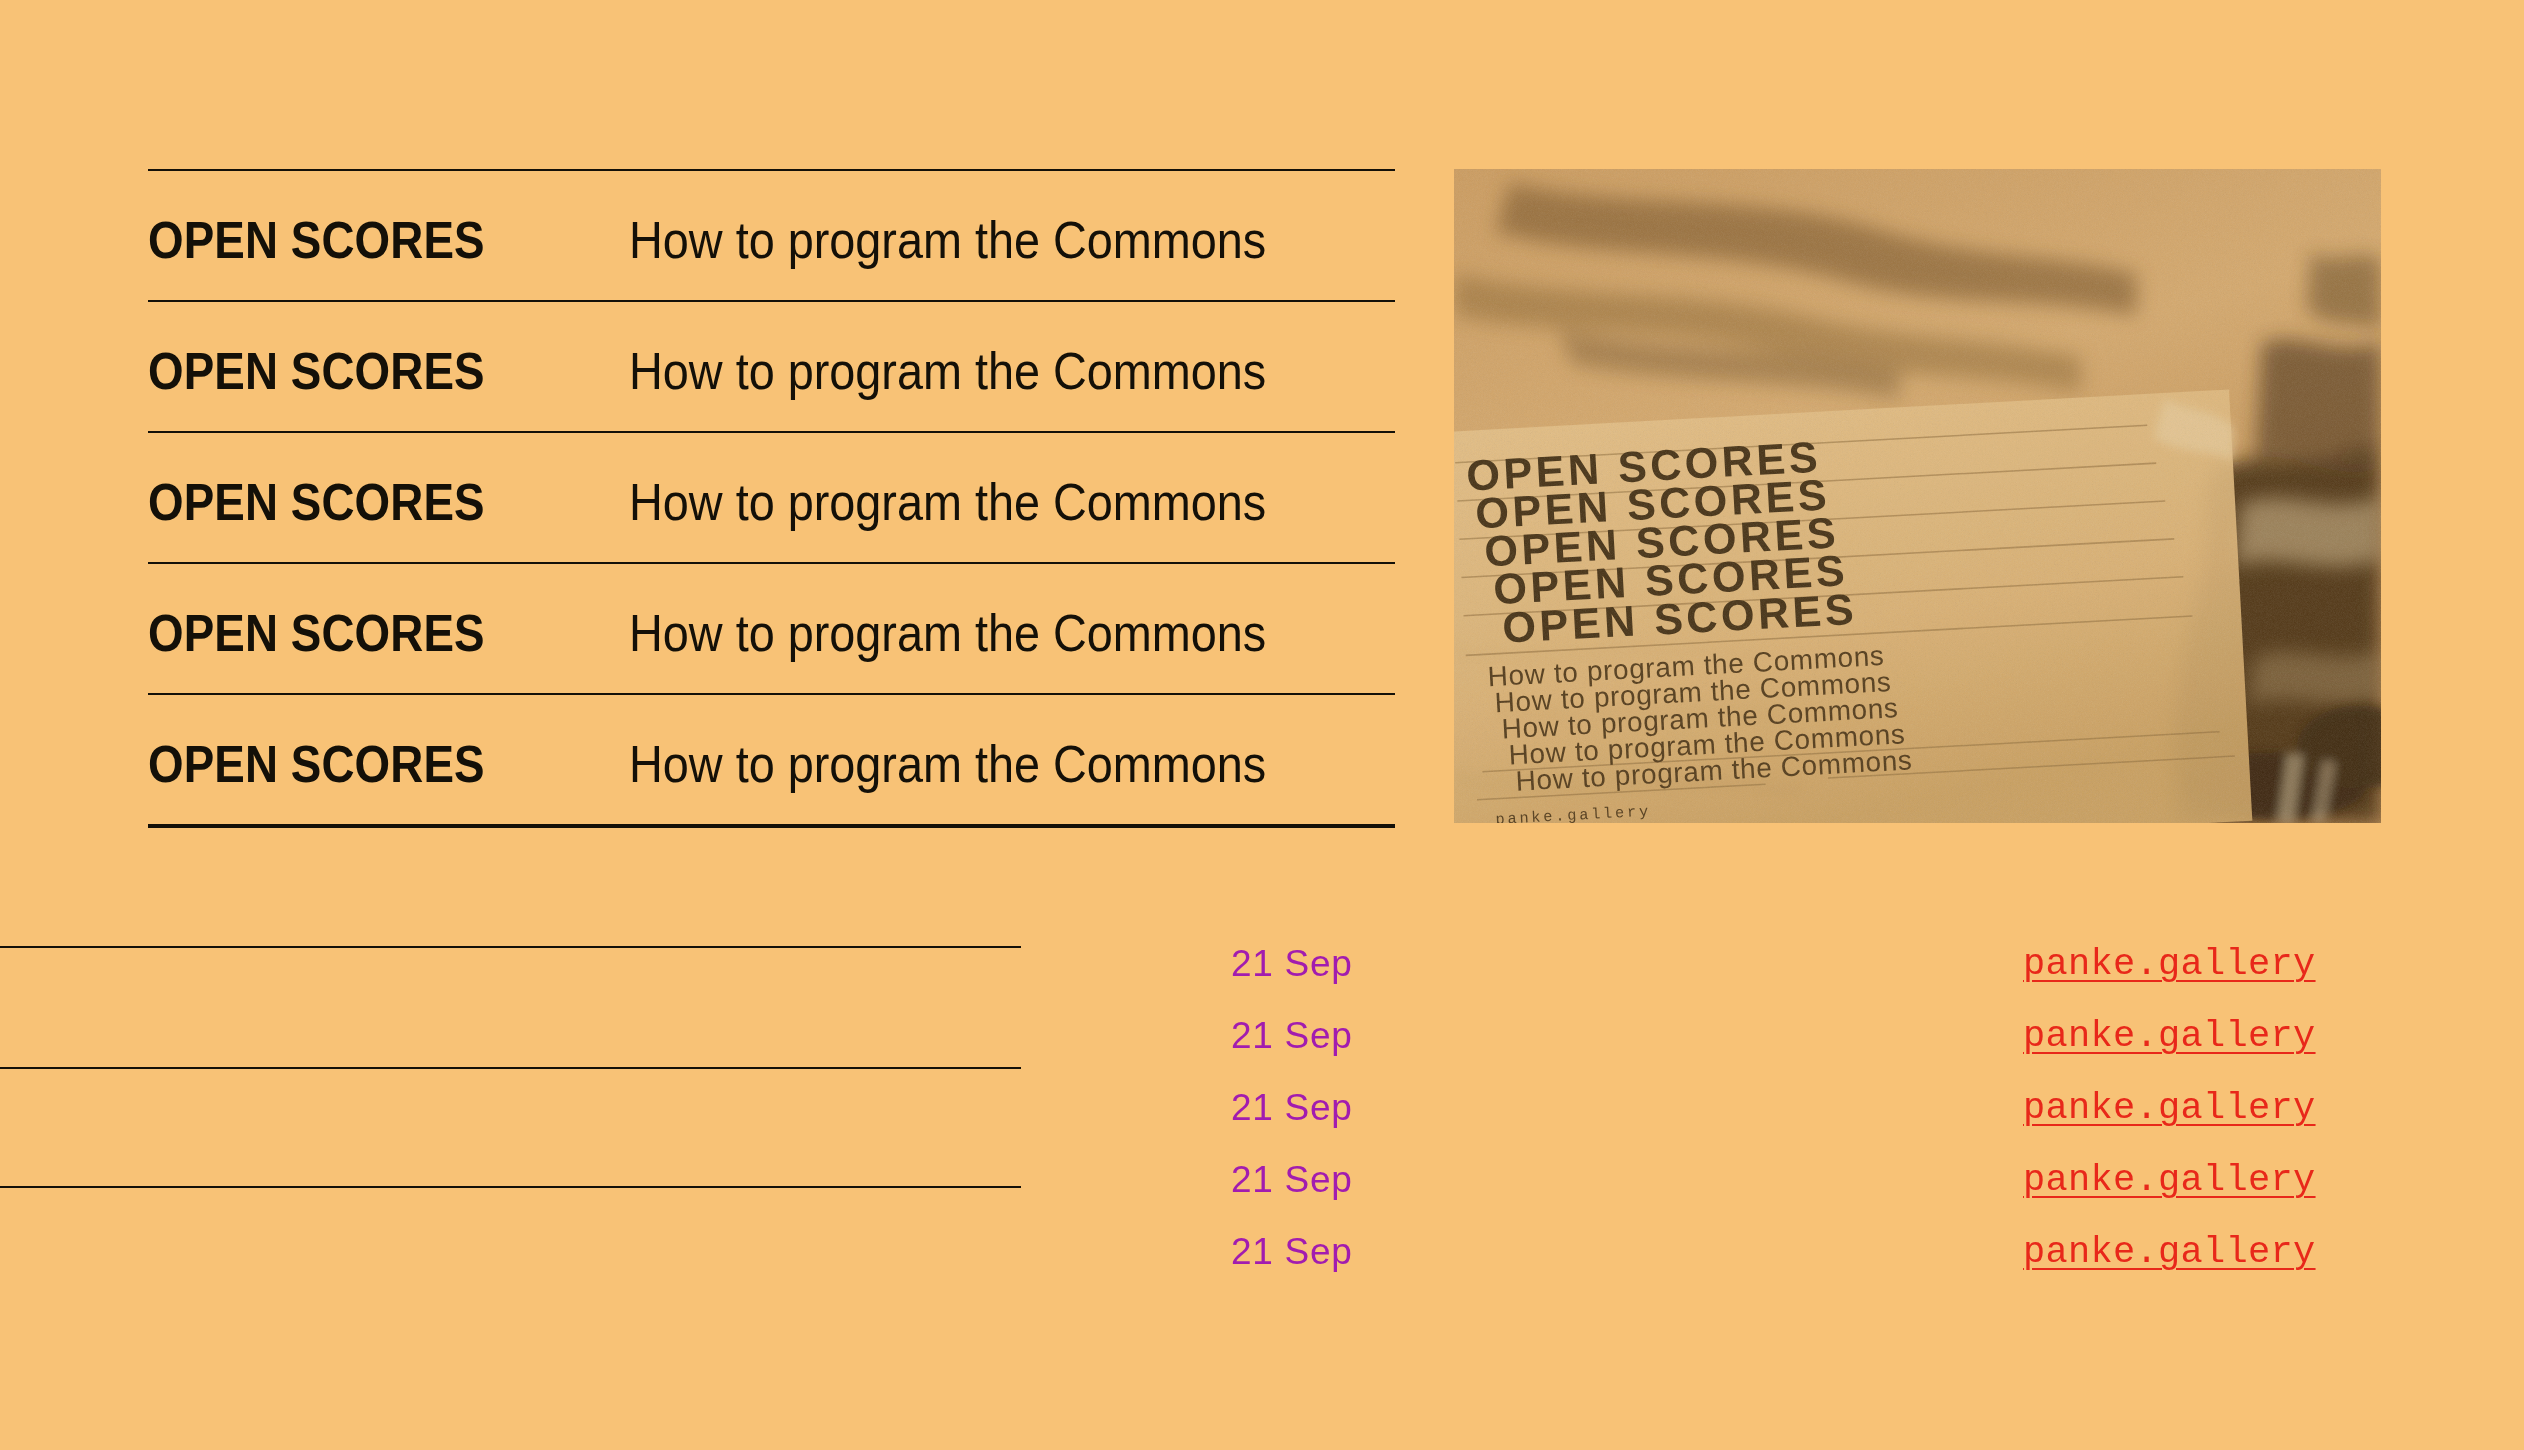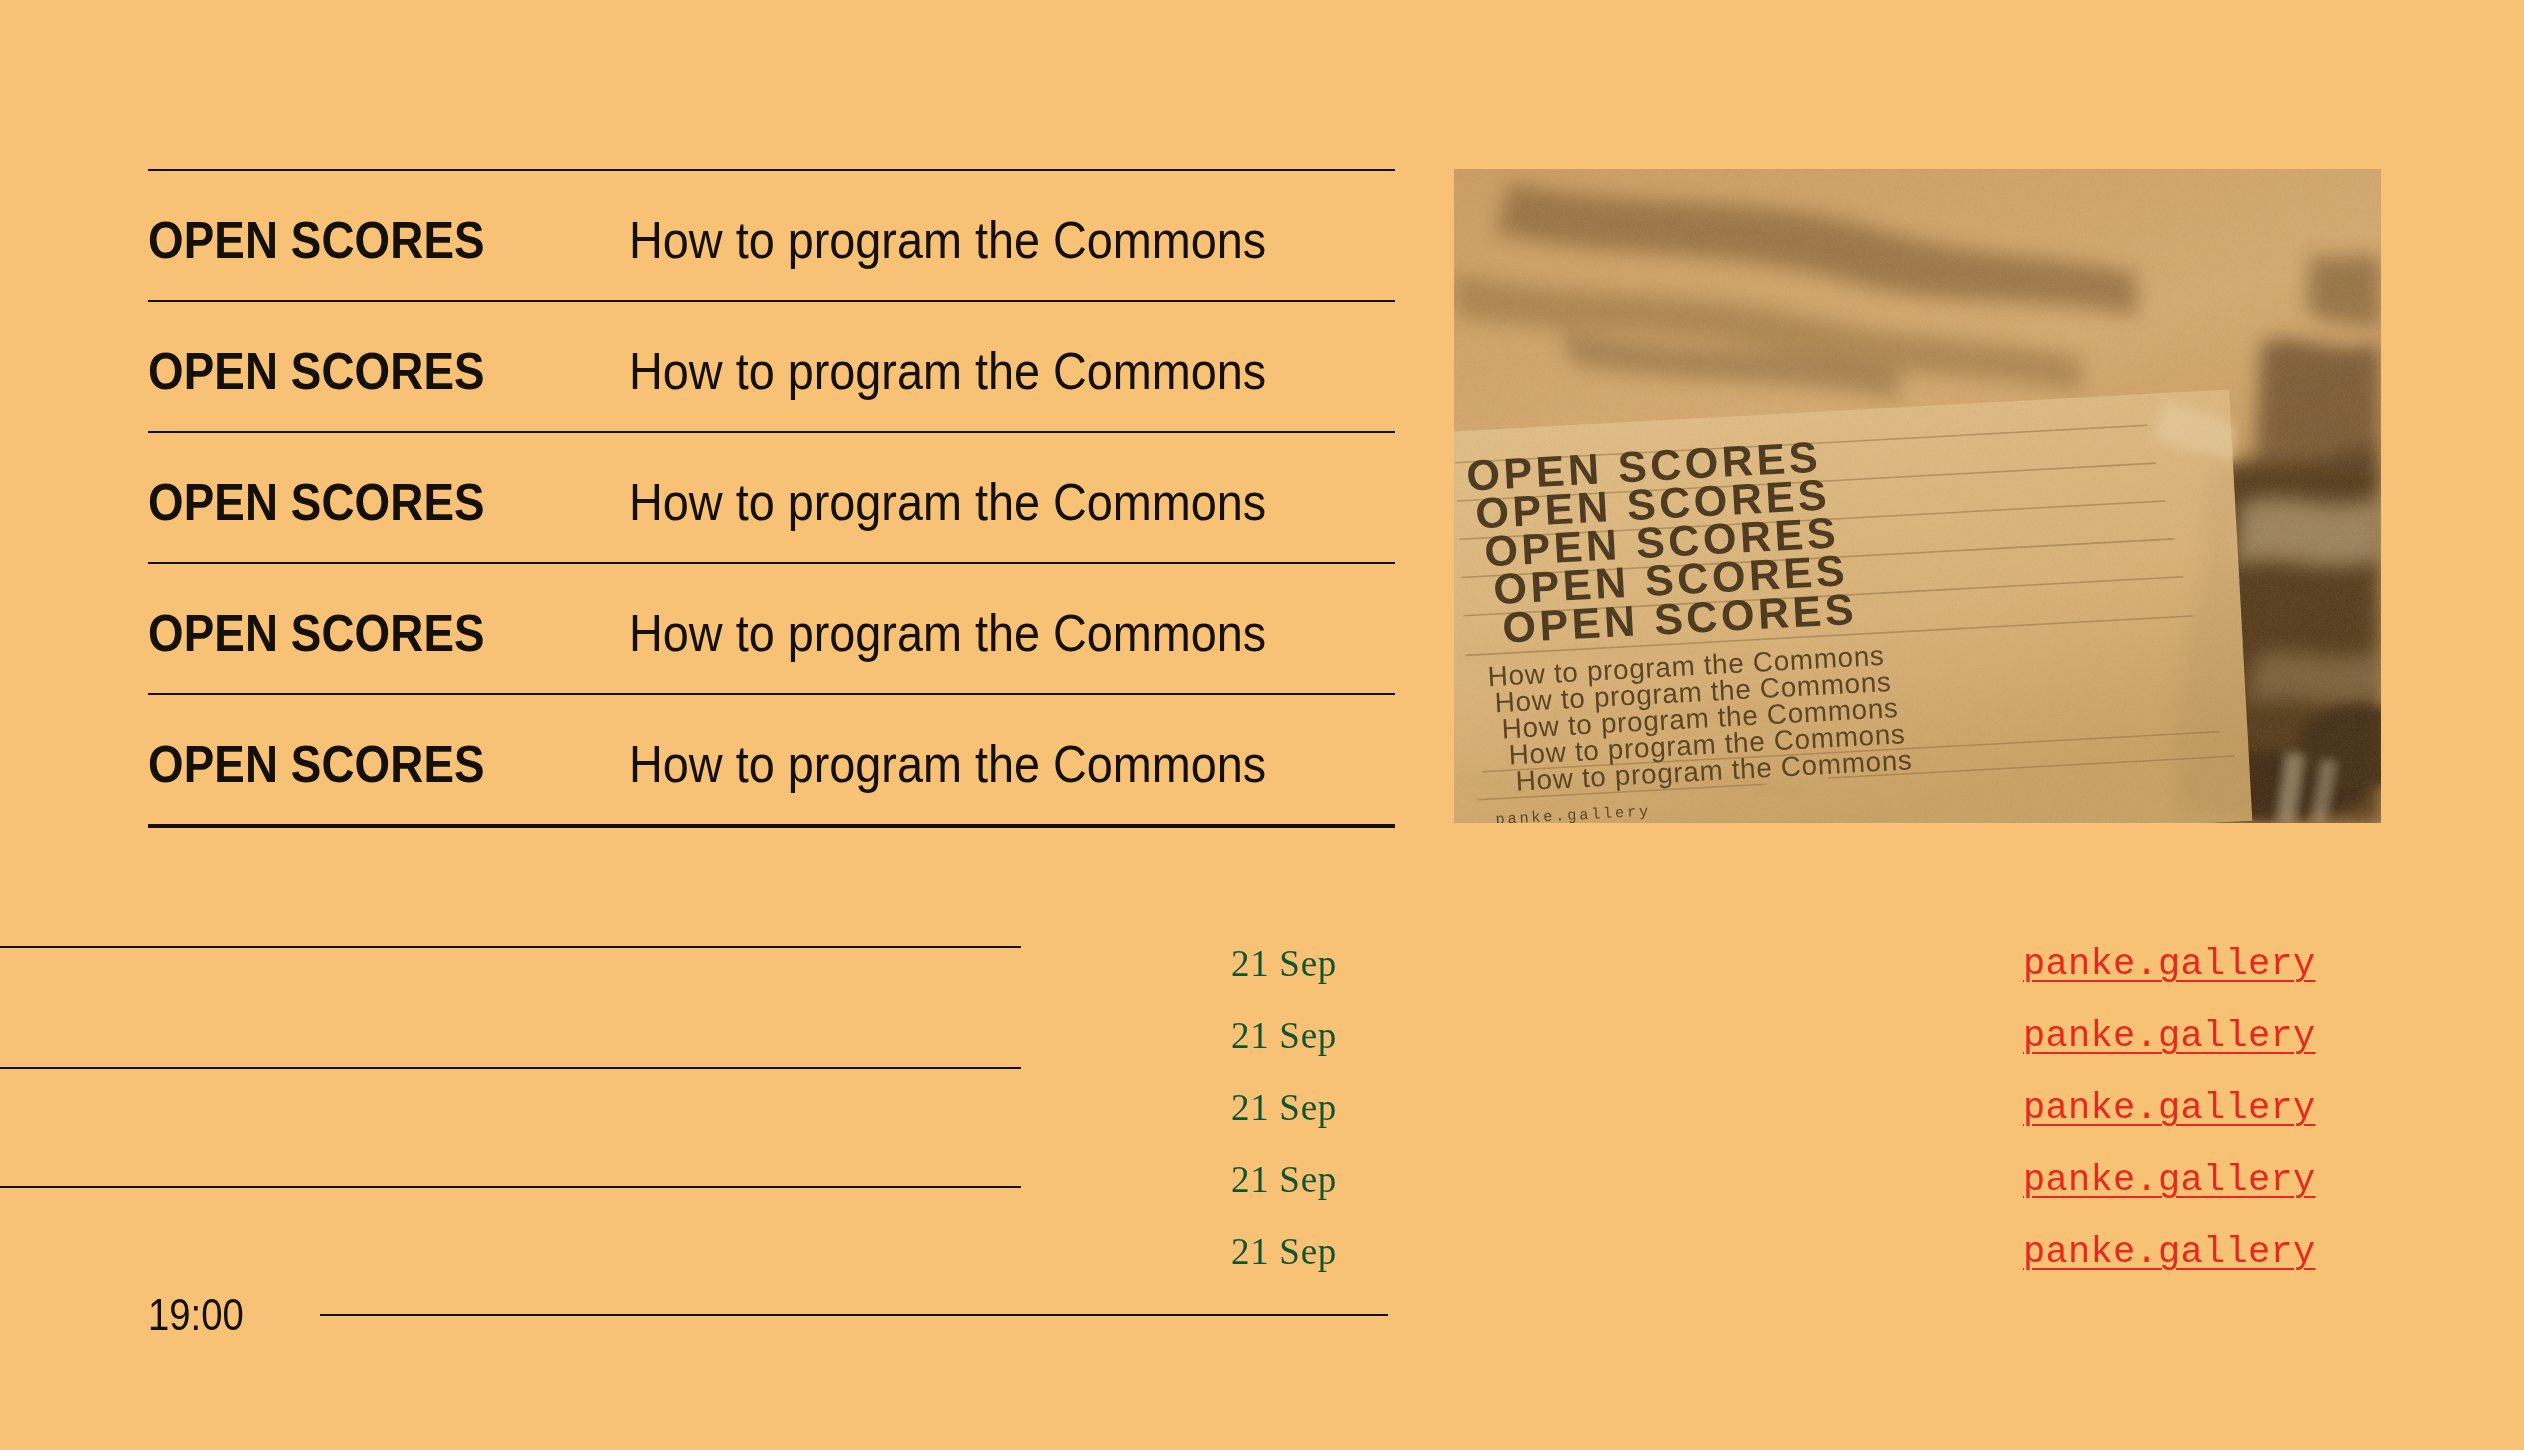--- a/index.html
+++ b/index.html
@@ -97,24 +97,24 @@
   .br2 { top: 1067px; }
   .br3 { top: 1186px; }
 
   .dates-col {
     position: absolute;
     left: 1231px;
     top: 928px;
     width: 230px;
   }
   .date-item {
-    font-family: Liberation Serif, serif;
+    font-family: Liberation Sans, sans-serif;
     font-size: 37px;
     line-height: 72px;
-    color: #14532d;
+    color: #a21caf;
     letter-spacing: 0.7px;
     white-space: pre;
   }
 
   .links-col {
     position: absolute;
     left: 2023px;
     top: 928px;
     width: 432px;
   }
@@ -326,19 +326,15 @@
   </div>
 
   <div class="links-col">
     <a class="link-item" href="#">panke.gallery</a>
     <a class="link-item" href="#">panke.gallery</a>
     <a class="link-item" href="#">panke.gallery</a>
     <a class="link-item" href="#">panke.gallery</a>
     <a class="link-item" href="#">panke.gallery</a>
   </div>
 
-  <div class="time-row">
-    <div class="time-label">19:00</div>
-    <div class="time-rule"></div>
-  </div>
 
 </div>
 
 
 </body></html>

